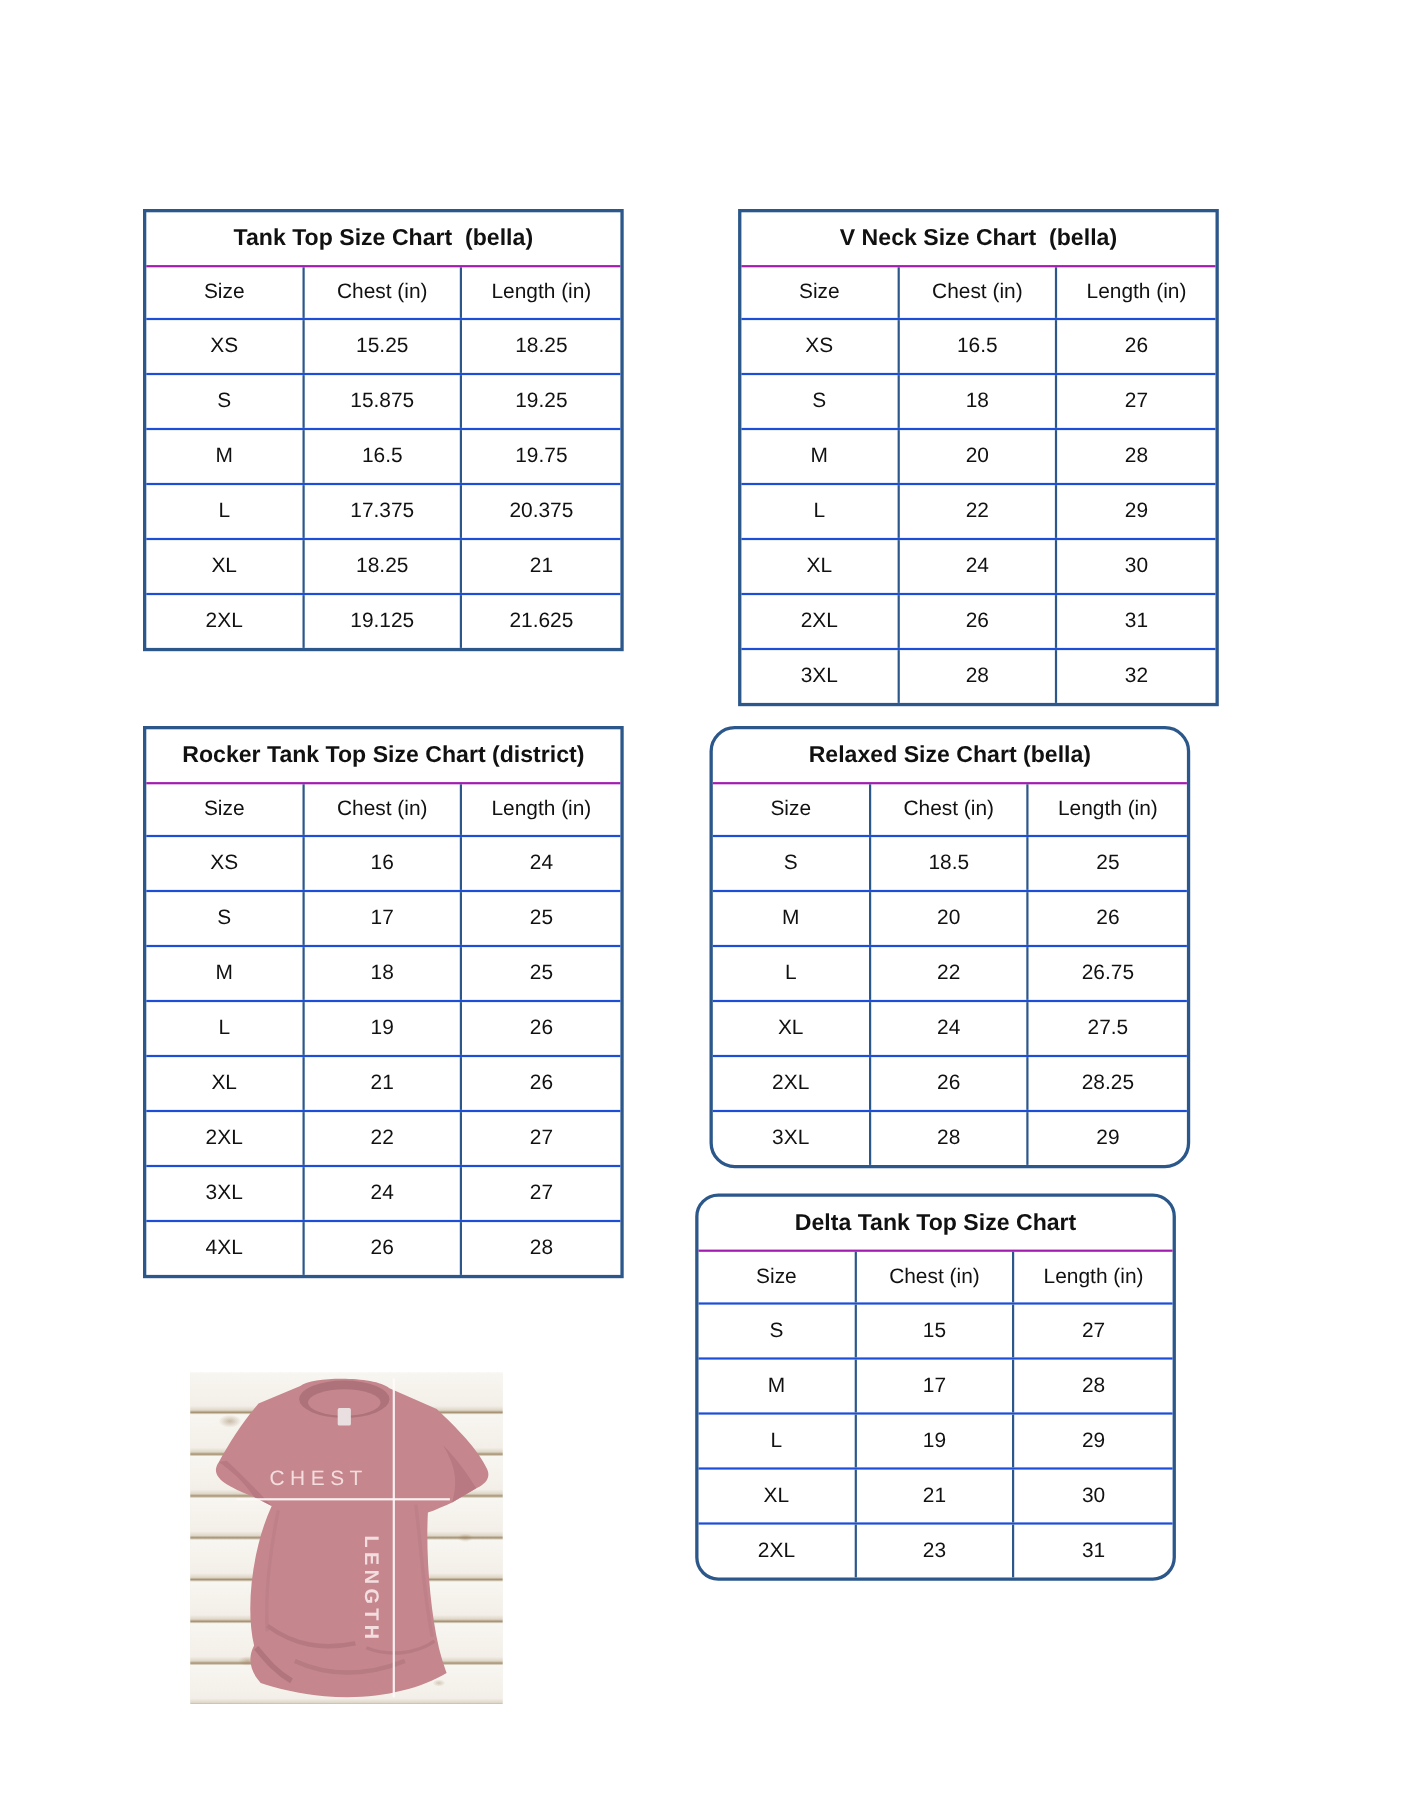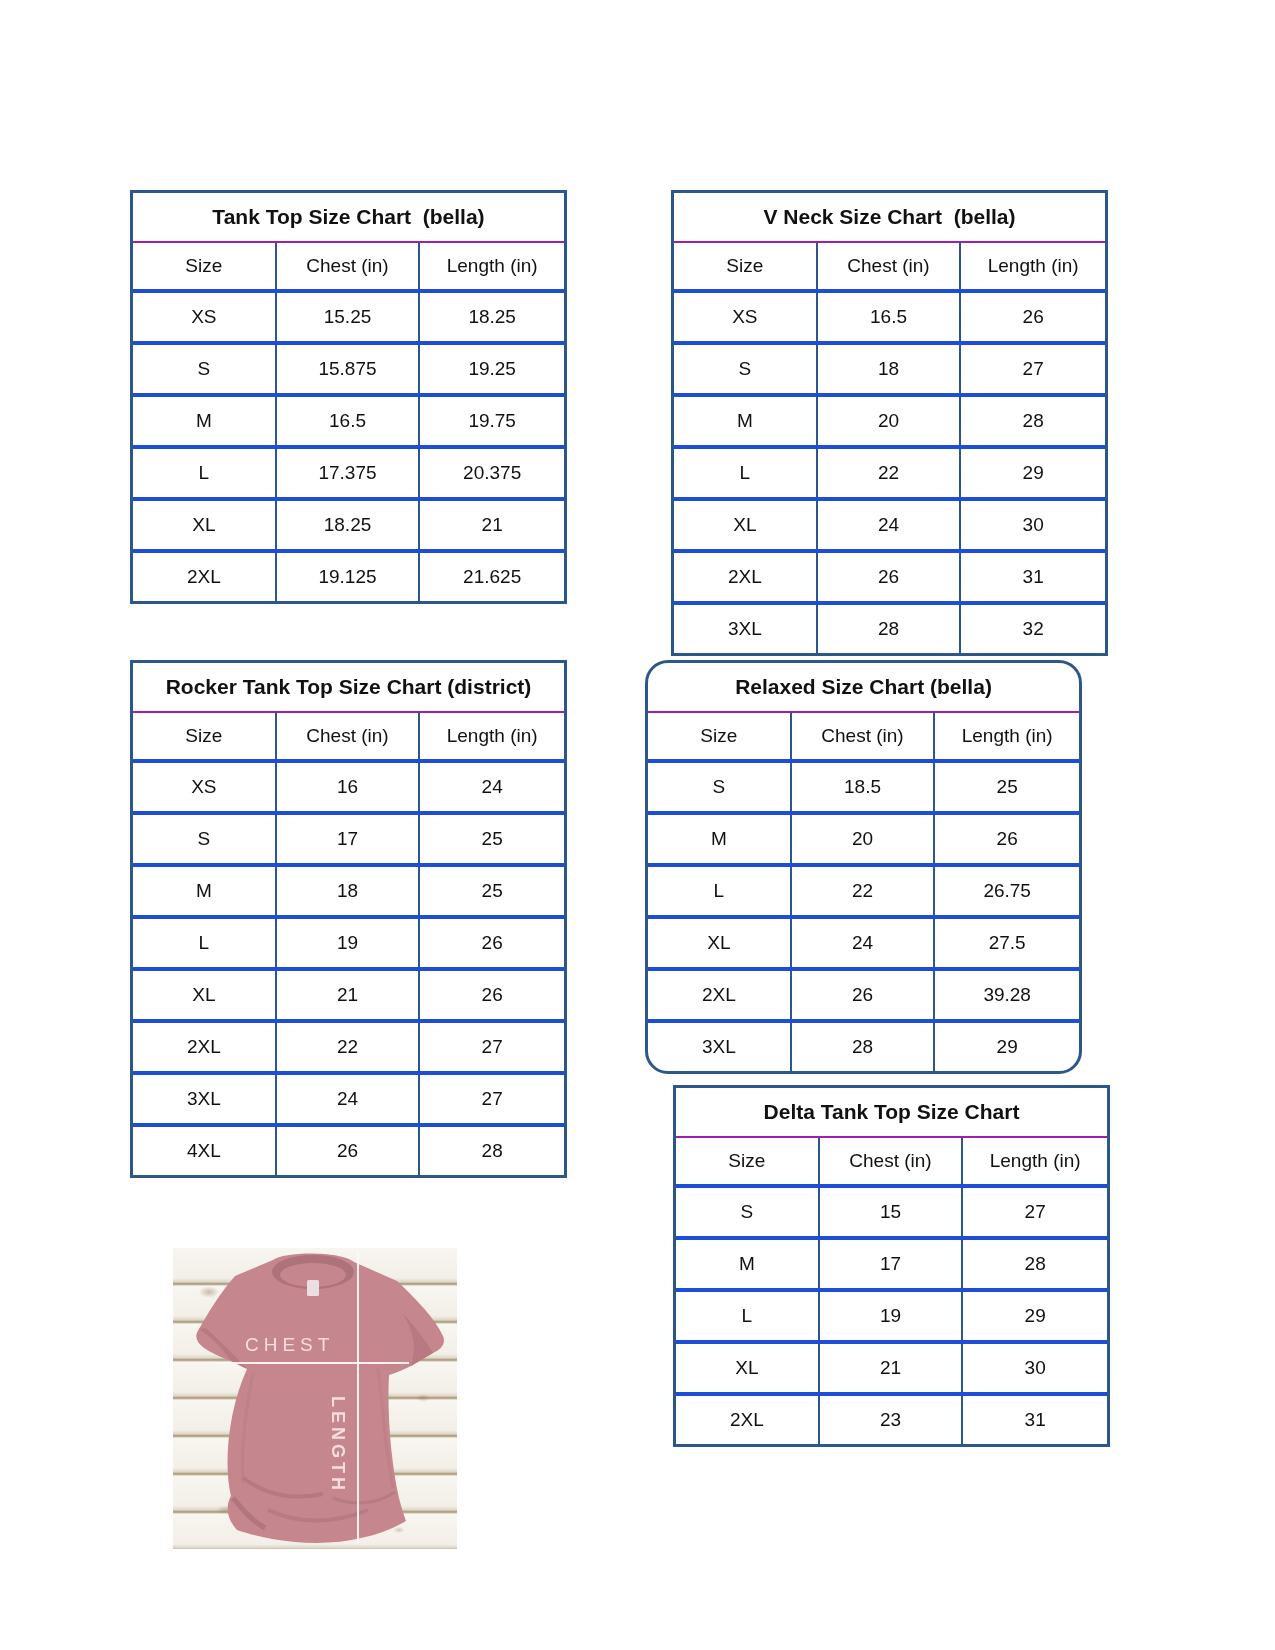--- a/index.html
+++ b/index.html
@@ -15,33 +15,33 @@
     position:absolute;
     width:437px;
     border:3px solid #2b578a;
     background:#fff;
     box-sizing:border-box;
   }
   .pos-t0{left:130px;top:190px;}
   .pos-t1{left:645px;top:190px;margin-left:26px;}
   .pos-t2{left:130px;top:660px;}
   .pos-t3{left:645px;top:660px;border-radius:23px;}
-  .pos-t4{left:673px;top:1085px;}
+  .pos-t4{left:632px;top:1085px;border-radius:21px;}
   .t-title{
     height:48px;
     display:flex;align-items:center;justify-content:center;
     font-weight:bold;font-size:21px;
     border-bottom:2px solid #a21caf;
     white-space:pre-wrap;
     text-align:center;
   }
   .t-row{
     display:grid;grid-template-columns:1fr 1fr 1fr;
     height:48px;
-    border-bottom:4px solid #1d4ed8;
+    border-bottom:2px solid #1d4ed8;
   }
   .t-row.t-head{height:46px;}
   .t-row:last-child{border-bottom:none;}
   .t-cell{
     display:flex;align-items:center;justify-content:center;
     font-size:19px;
     border-right:2px solid #2b578a;
     box-sizing:border-box;
   }
   .t-cell:last-child{border-right:none;}
@@ -235,21 +235,21 @@
         <div class="t-cell">26.75</div>
       </div>
       <div class="t-row">
         <div class="t-cell">XL</div>
         <div class="t-cell">24</div>
         <div class="t-cell">27.5</div>
       </div>
       <div class="t-row">
         <div class="t-cell">2XL</div>
         <div class="t-cell">26</div>
-        <div class="t-cell">39.28</div>
+        <div class="t-cell">28.25</div>
       </div>
       <div class="t-row">
         <div class="t-cell">3XL</div>
         <div class="t-cell">28</div>
         <div class="t-cell">29</div>
       </div>
     </section>
   <section class="chart-table pos-t4">
       <div class="t-title">Delta Tank Top Size Chart</div>
       <div class="t-row t-head">

